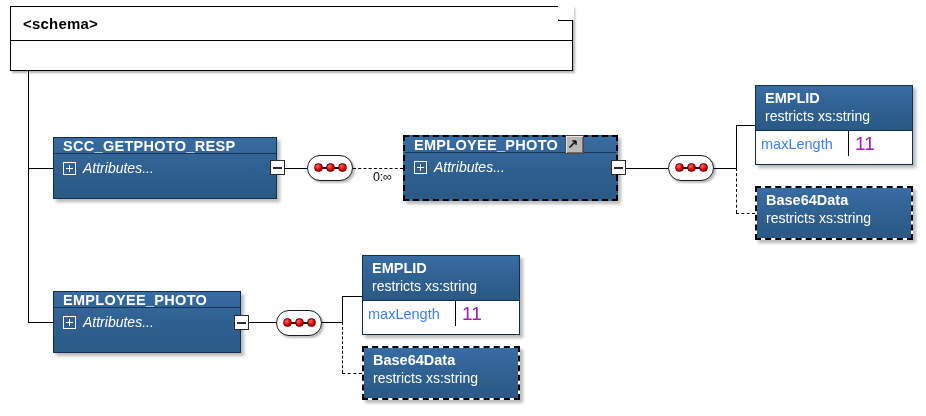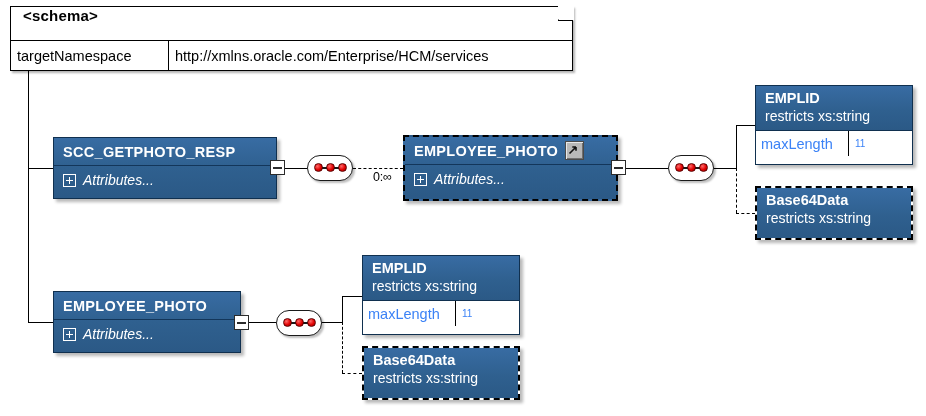--- a/index.html
+++ b/index.html
@@ -42,20 +42,21 @@
     position: absolute;
     background: #ffffff;
     border: 1px solid #000000;
     box-shadow: 2px 2px 2px rgba(0,0,0,0.30);
     box-sizing: border-box;
   }
   .schema-title-row {
     height: 34px;
     border-bottom: 1px solid #000000;
     display: flex;
+    align-items: center;
     padding-left: 12px;
     box-sizing: border-box;
   }
   .schema-title {
     font-size: 15px;
     font-weight: bold;
     color: #000000;
     letter-spacing: 0.2px;
   }
   .schema-attr-row {
@@ -122,21 +123,21 @@
     border: 1px solid #10304f;
     box-shadow: 3px 3px 3px rgba(0,0,0,0.28);
   }
   .node.selected {
     border: 2px dashed #000000;
     box-shadow: 3px 3px 3px rgba(0,0,0,0.28);
   }
   .node-title {
     display: flex;
     align-items: center;
-    height: 28px;
+    height: 16px;
     padding-left: 9px;
     color: #ffffff;
     font-size: 14.5px;
     font-weight: bold;
     letter-spacing: 0.3px;
     border-bottom: 1px solid #13365a;
     box-sizing: border-box;
     white-space: nowrap;
   }
   .node-body {
@@ -224,22 +225,22 @@
     padding-left: 5px;
     font-size: 14.5px;
     color: #3b82f6;
     box-sizing: border-box;
   }
   .facet-value {
     flex: 1;
     display: flex;
     align-items: center;
     padding-left: 6px;
-    font-size: 10px;
-    color: #3b82f6;
+    font-size: 19px;
+    color: #a21caf;
     box-sizing: border-box;
   }
 
   
   .collapse-handle {
     position: absolute;
     width: 15px;
     height: 15px;
     background: #ffffff;
     border: 1px solid #2b2b2b;
@@ -302,24 +303,20 @@
 </head>
 <body>
 
 <div id="canvas">
 
   <div class="schema-box" style="left:10px; top:6px; width:563px; height:65px;">
     <div class="fold-cut"></div>
     <div class="fold"></div>
     <div class="schema-title-row">
       <span class="schema-title">&lt;schema&gt;</span>
-    </div>
-    <div class="schema-attr-row">
-      <div class="schema-attr-name">targetNamespace</div>
-      <div class="schema-attr-value">http://xmlns.oracle.com/Enterprise/HCM/services</div>
     </div>
   </div>
 
   <div class="line-v" style="left:28px; top:71px; height:252px;"></div>
   <div class="line-h" style="left:28px; top:168px; width:25px;"></div>
   <div class="line-h" style="left:28px; top:322px; width:25px;"></div>
 
   <div class="node" style="left:53px; top:137px; width:224px; height:62px;">
     <div class="node-title">SCC_GETPHOTO_RESP</div>
     <div class="node-body">

